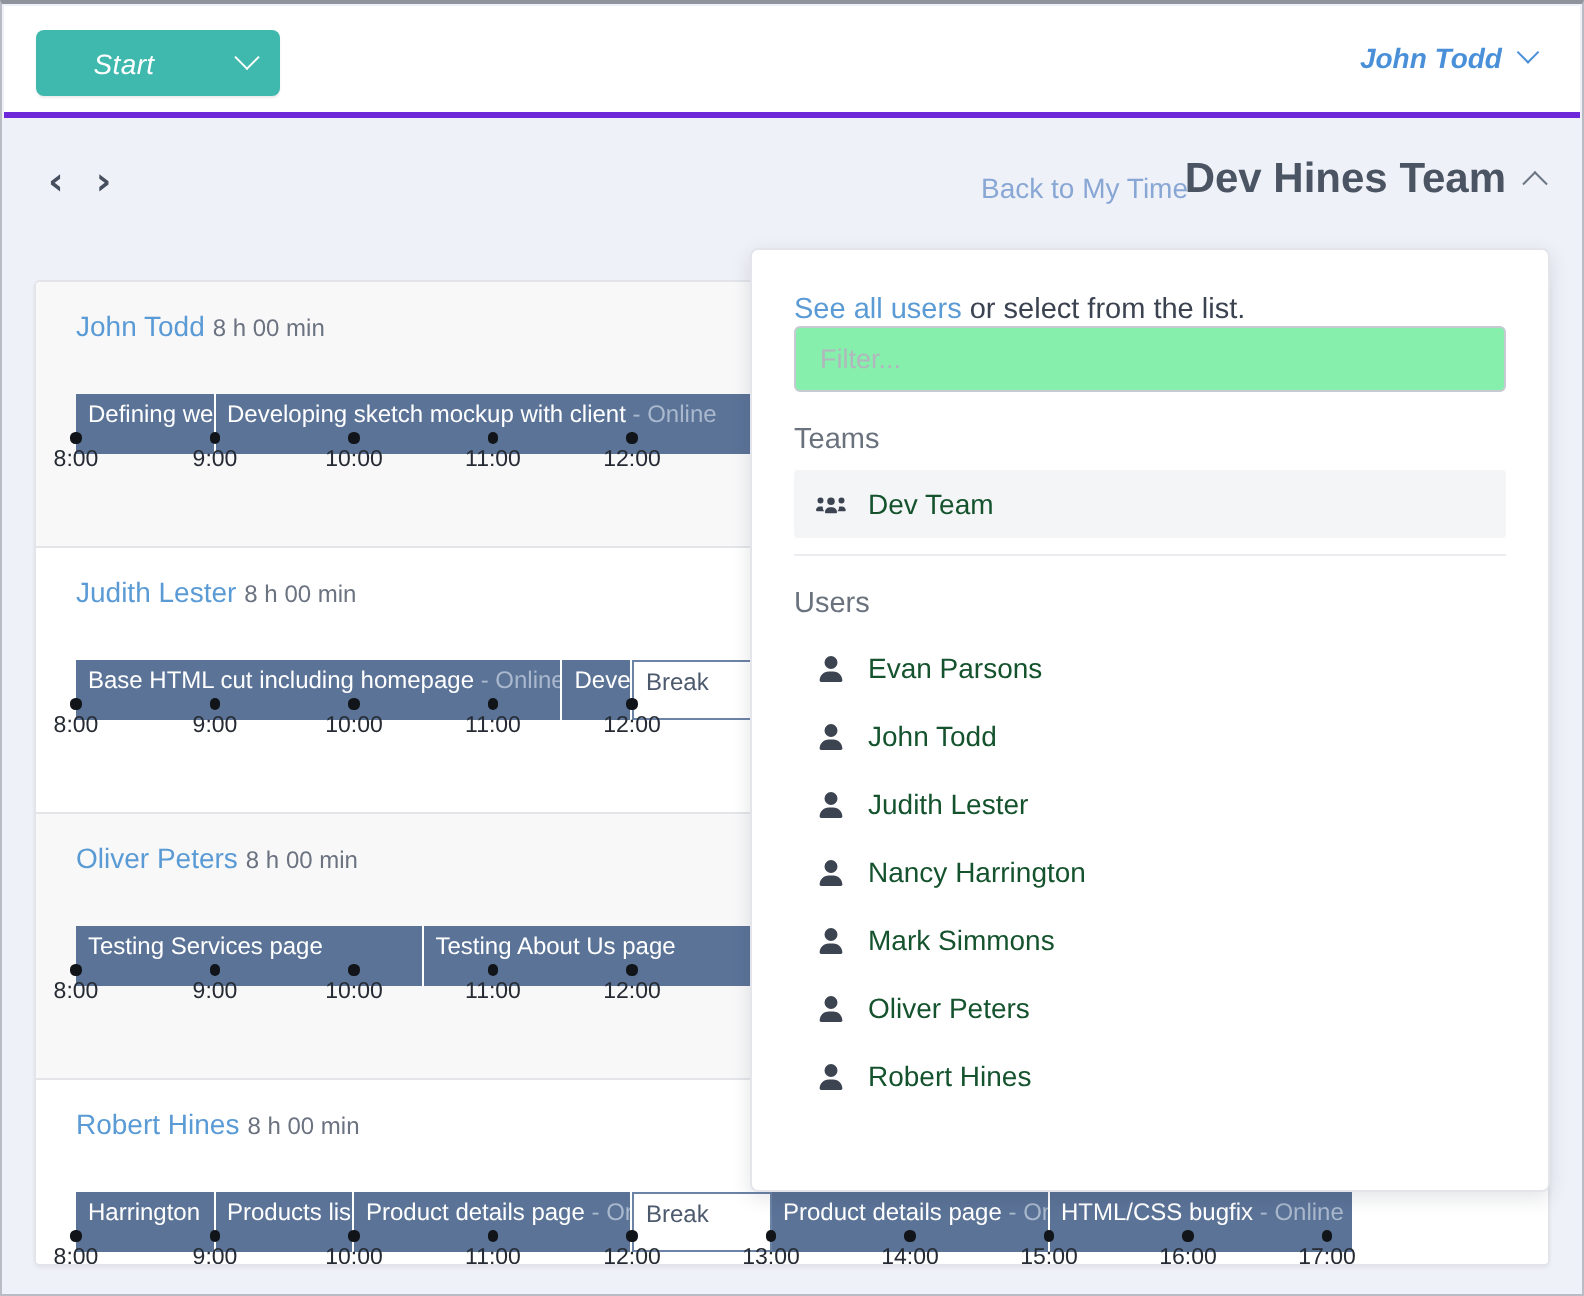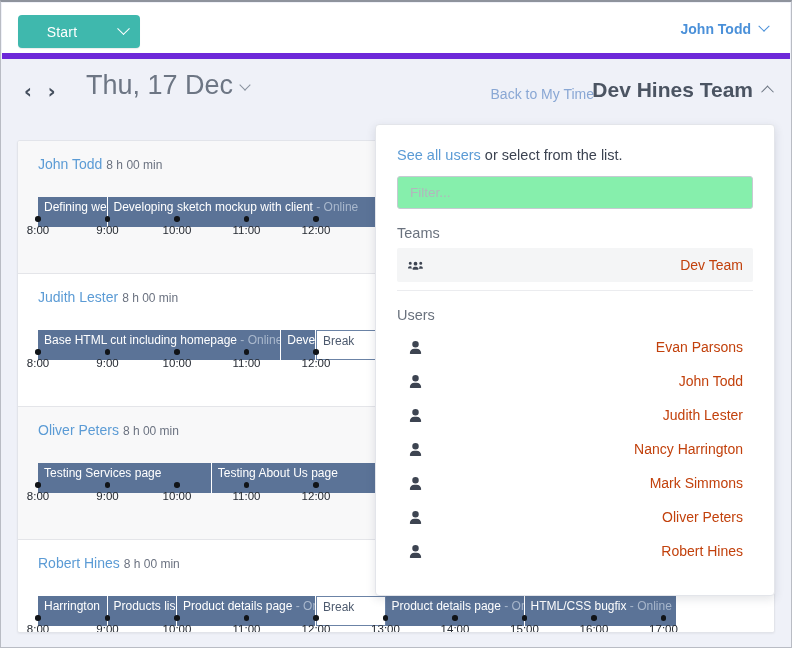--- a/index.html
+++ b/index.html
@@ -15,21 +15,22 @@
     border: 1px solid #b9bcc4;
     border-top: 2px solid #8e939c;
     background: #eff1f8;
     overflow: hidden;
   }
 
   
   .topbar {
     position: absolute; left: 1px; top: 1px; right: 1px; height: 56px;
     background: #ffffff;
-    border-bottom: 6px solid #6d28d9;
+    border-bottom: 3px solid #6d28d9;
+    font-style: italic;
   }
   .start-group {
     position: absolute; left: 16px; top: 12px;
     display: flex; align-items: stretch;
     background: #3fb8ad;
     border-radius: 4px;
     height: 33px;
     box-shadow: 0 1px 1px rgba(0,0,0,.08);
     cursor: pointer;
   }
@@ -175,21 +176,21 @@
   
   .panel {
     position: absolute; left: 374px; top: 122px; width: 400px; height: 472px;
     background: #ffffff;
     border: 1px solid #e3e5ea;
     border-radius: 4px;
     box-shadow: 0 3px 10px rgba(40,50,70,.13);
     z-index: 30;
     padding: 22px 21px 0 21px;
   }
-  .panel-head { font-size: 14.5px; color: #3b4250; margin-bottom: 13px; }
+  .panel-head { font-size: 14.5px; color: #3b4250; }
   .panel-head a { color: #5b9bd5; cursor: pointer; }
   .filterbox {
     width: 100%; height: 33px;
     border: 1px solid #c6cad2;
     border-radius: 3px;
     padding: 0 12px;
     font-size: 13.5px;
     color: #3b4250;
     font-family: "Liberation Sans", sans-serif;
     outline: none;
@@ -198,24 +199,23 @@
   .filterbox::placeholder { color: #b2b6bd; }
   .section-label {
     font-size: 14.5px; color: #6a727e;
     margin: 16px 0 7px 0;
   }
   .listitem {
     display: flex; align-items: center; gap: 11px;
     height: 34px;
     padding: 0 10px;
     font-size: 14px;
-    color: #c2410c;
+    color: #14532d;
     cursor: pointer;
     border-radius: 2px;
-    justify-content: space-between;
   }
   .listitem.selected { background: #f4f5f6; }
   .listitem .ico { width: 16px; height: 14px; flex: 0 0 16px; display:flex; align-items:center; justify-content:center; }
   .listitem .ico svg { fill: #3d4451; }
   .divider { height: 1px; background: #ebecef; margin: 8px 0 0 0; }
 </style>
 </head>
 <body>
 
 <div id="app">
@@ -231,24 +231,20 @@
       <span>John Todd</span>
       <span class="caret-dn"></span>
     </div>
   </div>
 
   <div class="navrow">
     <div class="navarrows">
       <span class="arrow">‹</span>
       <span class="arrow">›</span>
     </div>
-    <div class="datetitle">
-      <span>Thu, 17 Dec</span>
-      <span class="tiny-caret"></span>
-    </div>
     <div class="backlink">Back to My Time</div>
     <div class="teamtitle">
       <span>Dev Hines Team</span>
       <span class="caret-up"></span>
     </div>
   </div>
 
   <div class="card">
     <div id="rows-host">
         <div class="urow shaded">

